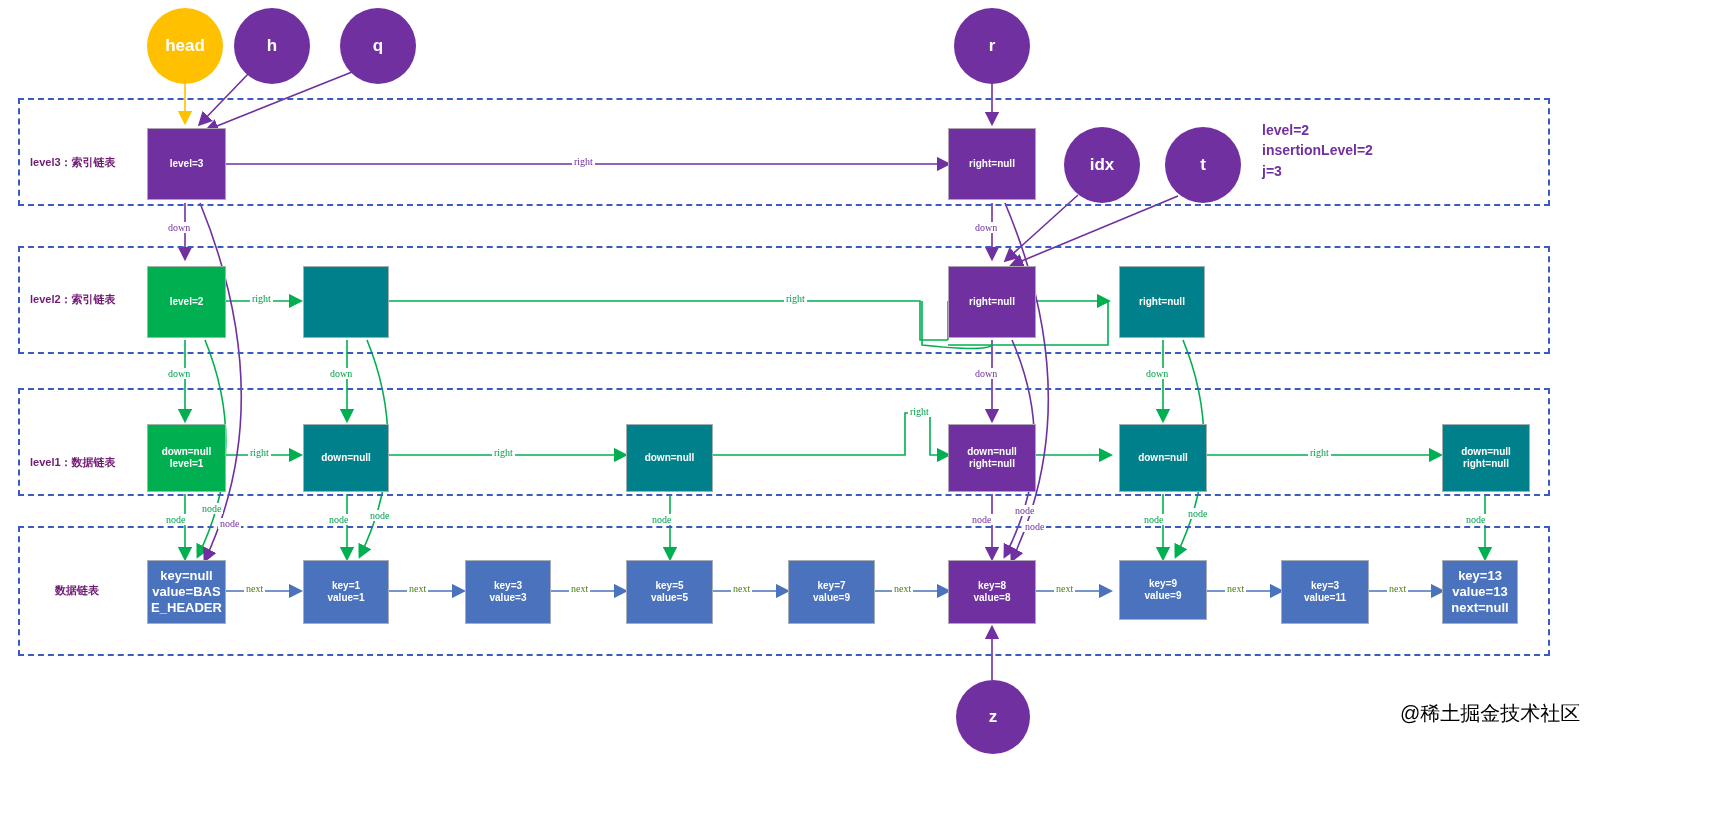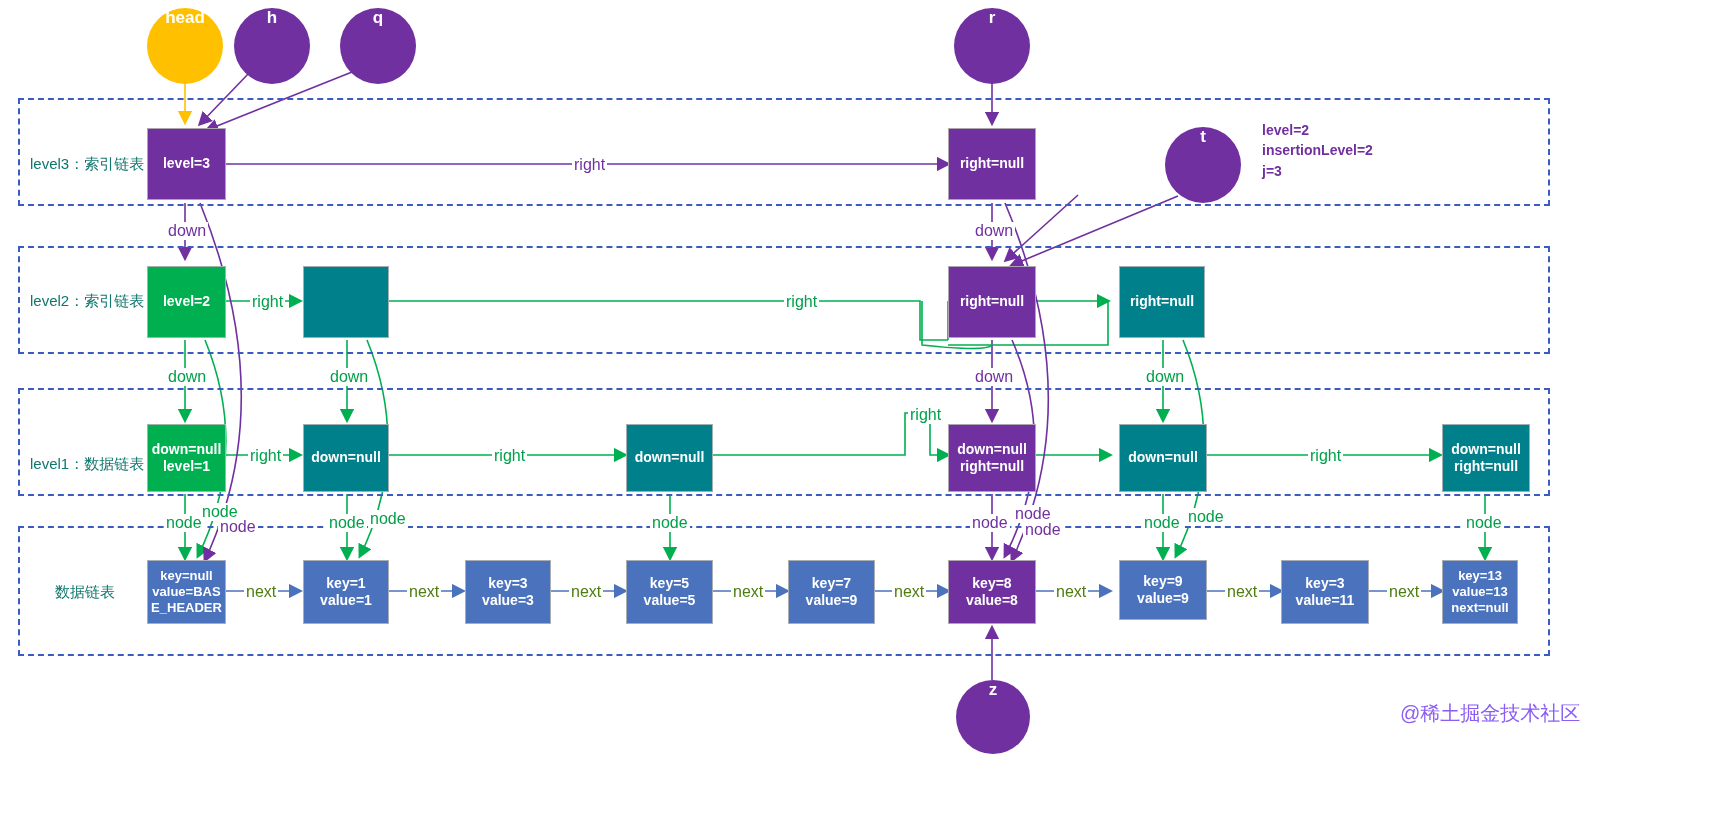--- a/index.html
+++ b/index.html
@@ -1,43 +1,43 @@
 <!DOCTYPE html>
 <html><head>
 <meta charset="utf-8">
 <style>
   html,body{margin:0;padding:0;background:#ffffff;}
   body{font-family:"Liberation Sans","DejaVu Sans",sans-serif;}
   #stage{position:relative;width:1732px;height:824px;overflow:hidden;background:#fff;}
   svg#wires{position:absolute;left:0;top:0;width:1732px;height:824px;pointer-events:none;}
 
   .band{position:absolute;border:2px dashed #3a5bbf;box-sizing:border-box;}
-  .band-label{position:absolute;color:#0f766e;font-size:15px;font-weight:400;white-space:nowrap;}
-
-  .circle{position:absolute;border-radius:50%;display:flex;align-items:flex-start;justify-content:center;
+  .band-label{position:absolute;color:#701a75;font-size:11px;font-weight:700;white-space:nowrap;}
+
+  .circle{position:absolute;border-radius:50%;display:flex;align-items:center;justify-content:center;
           color:#fff;font-size:17px;font-weight:600;}
   .c-purple{background:#7030a0;}
   .c-gold{background:#ffc000;}
 
   .nodebox{position:absolute;box-sizing:border-box;display:flex;flex-direction:column;
-           align-items:center;justify-content:center;color:#fff;font-size:14px;font-weight:600;
+           align-items:center;justify-content:center;color:#fff;font-size:10px;font-weight:600;
            line-height:1.25;text-align:center;border:1px solid rgba(180,180,180,.9);}
   .n-purple{background:#7030a0;}
   .n-green{background:#00b050;}
   .n-teal{background:#00808a;}
   .n-blue{background:#4a72bd;}
 
-  .edge-label{position:absolute;font-size:16px;white-space:nowrap;background:#fff;padding:0 2px;}
+  .edge-label{position:absolute;font-size:10px;white-space:nowrap;background:#fff;padding:0 2px;font-family:Liberation Serif, serif;}
   .el-green{color:#00a04a;}
   .el-purple{color:#7030a0;}
   .el-blue{color:#4d7c0f;}
 
   .note{position:absolute;color:#7030a0;font-size:14px;font-weight:600;line-height:1.45;white-space:pre;}
 
-  .wm{position:absolute;color:#8b5cf6;font-size:20px;white-space:nowrap;}
+  .wm{position:absolute;color:#000000;font-size:20px;white-space:nowrap;}
   .wm2{position:absolute;color:#e4e4e4;font-size:17px;white-space:nowrap;}
 </style>
 </head>
 <body>
 
 <div id="stage">
 
   <svg id="wires" viewBox="0 0 1732 824">
     <defs>
       <marker id="ah-purple" markerWidth="9" markerHeight="9" refX="7" refY="4.5" orient="auto">
@@ -139,20 +139,23 @@
       <span>head</span>
     </div>
   <div class="circle c-purple" style="left:234px;top:8px;width:76px;height:76px;">
       <span>h</span>
     </div>
   <div class="circle c-purple" style="left:340px;top:8px;width:76px;height:76px;">
       <span>q</span>
     </div>
   <div class="circle c-purple" style="left:954px;top:8px;width:76px;height:76px;">
       <span>r</span>
+    </div>
+  <div class="circle c-purple" style="left:1064px;top:127px;width:76px;height:76px;">
+      <span>idx</span>
     </div>
   <div class="circle c-purple" style="left:1165px;top:127px;width:76px;height:76px;">
       <span>t</span>
     </div>
   <div class="circle c-purple" style="left:956px;top:680px;width:74px;height:74px;">
       <span>z</span>
     </div>
 
   <div class="note" style="left:1262px;top:120px;">level=2
 insertionLevel=2

